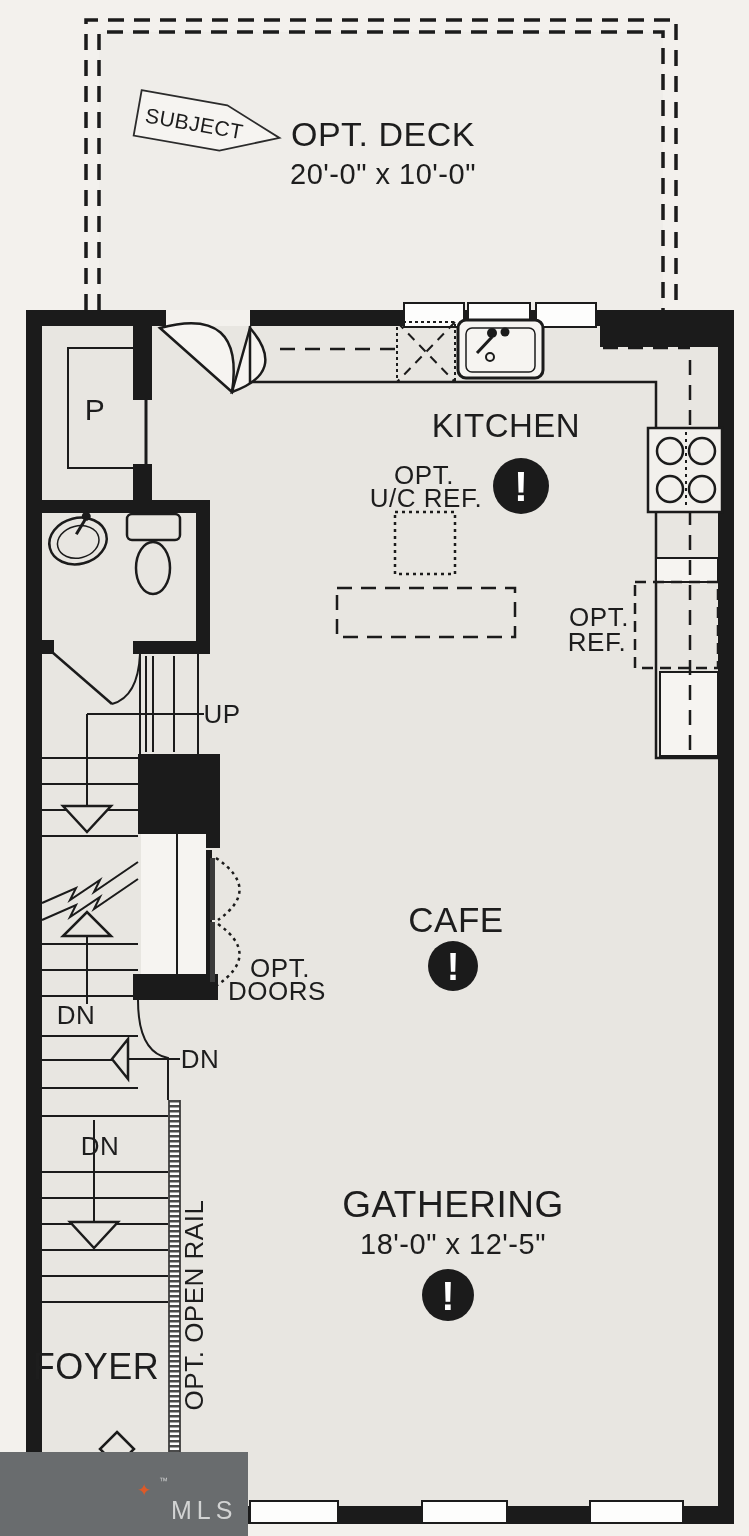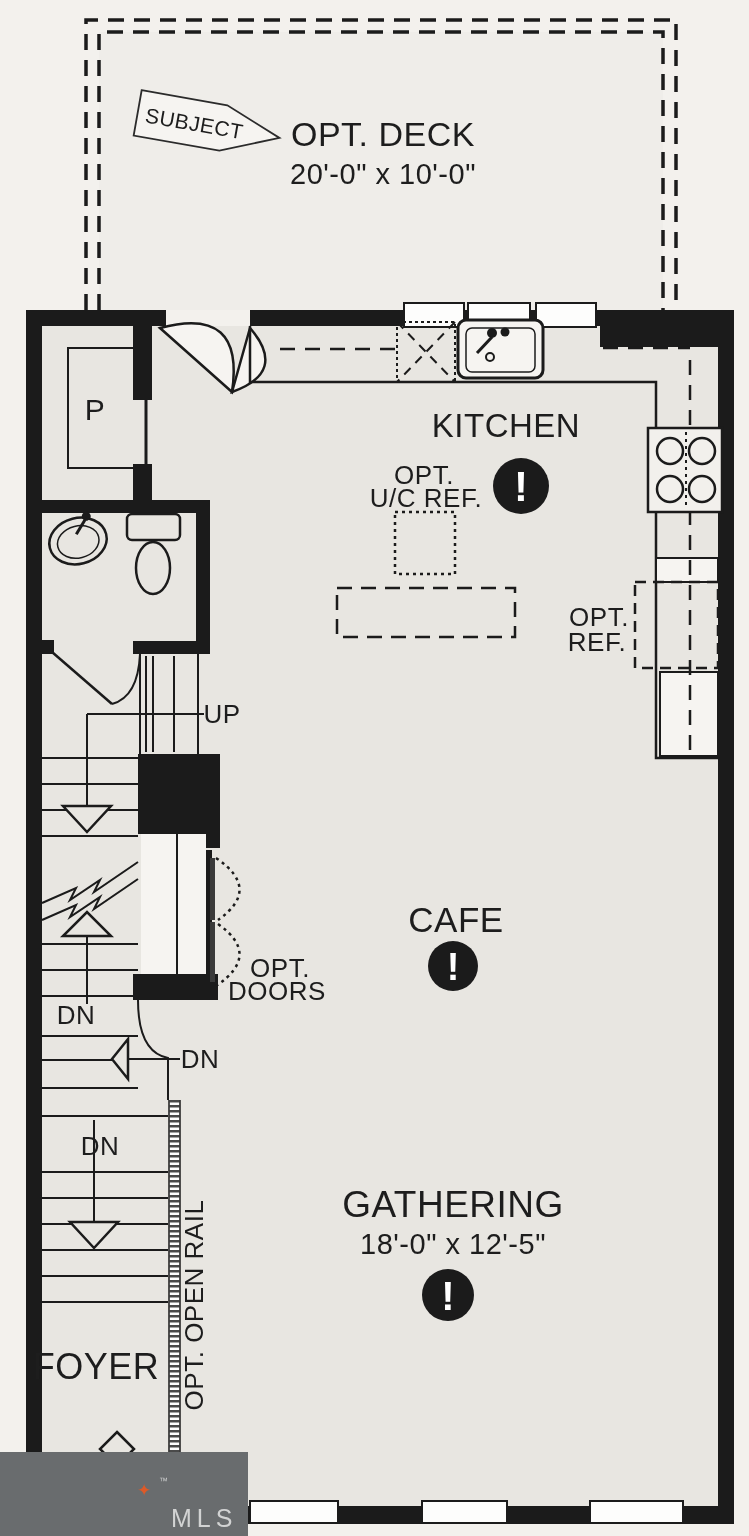--- a/index.html
+++ b/index.html
@@ -21,21 +21,21 @@
   .txt{fill:#1d1d1d;font-family:"Liberation Sans",sans-serif;letter-spacing:0.5px;}
   .fixfill{fill:#f2f0ec;}
   .whitebox{fill:#f6f4f1;}
   
   .logo{position:absolute;left:0;top:1452px;width:248px;height:84px;background:var(--logo-bg);}
   .logo .brand{position:absolute;left:14px;top:20px;line-height:1;
     font-family:"DejaVu Serif",serif;font-weight:700;font-size:48px;color:var(--logo-text);}
   .logo .star{position:absolute;left:137px;top:30px;font-size:17px;color:var(--logo-star);line-height:1;}
   .logo .tm{position:absolute;left:159px;top:25px;font-size:9px;color:#c9cacb;line-height:1;}
   .logo .mls{position:absolute;left:171px;top:46px;font-size:25px;letter-spacing:5px;
-    color:var(--logo-muted);line-height:1;font-weight:400;margin-top:8px;}
+    color:var(--logo-muted);line-height:1;font-weight:400;}
 </style>
 </head>
 <body>
 
 <div class="page">
 
 <svg width="749" height="1536" viewBox="0 0 749 1536">
 
   <rect x="99" y="32" width="564" height="278" fill="var(--deck-floor)"></rect>
   <g class="ln" stroke-width="3.5" stroke-dasharray="16 10">

